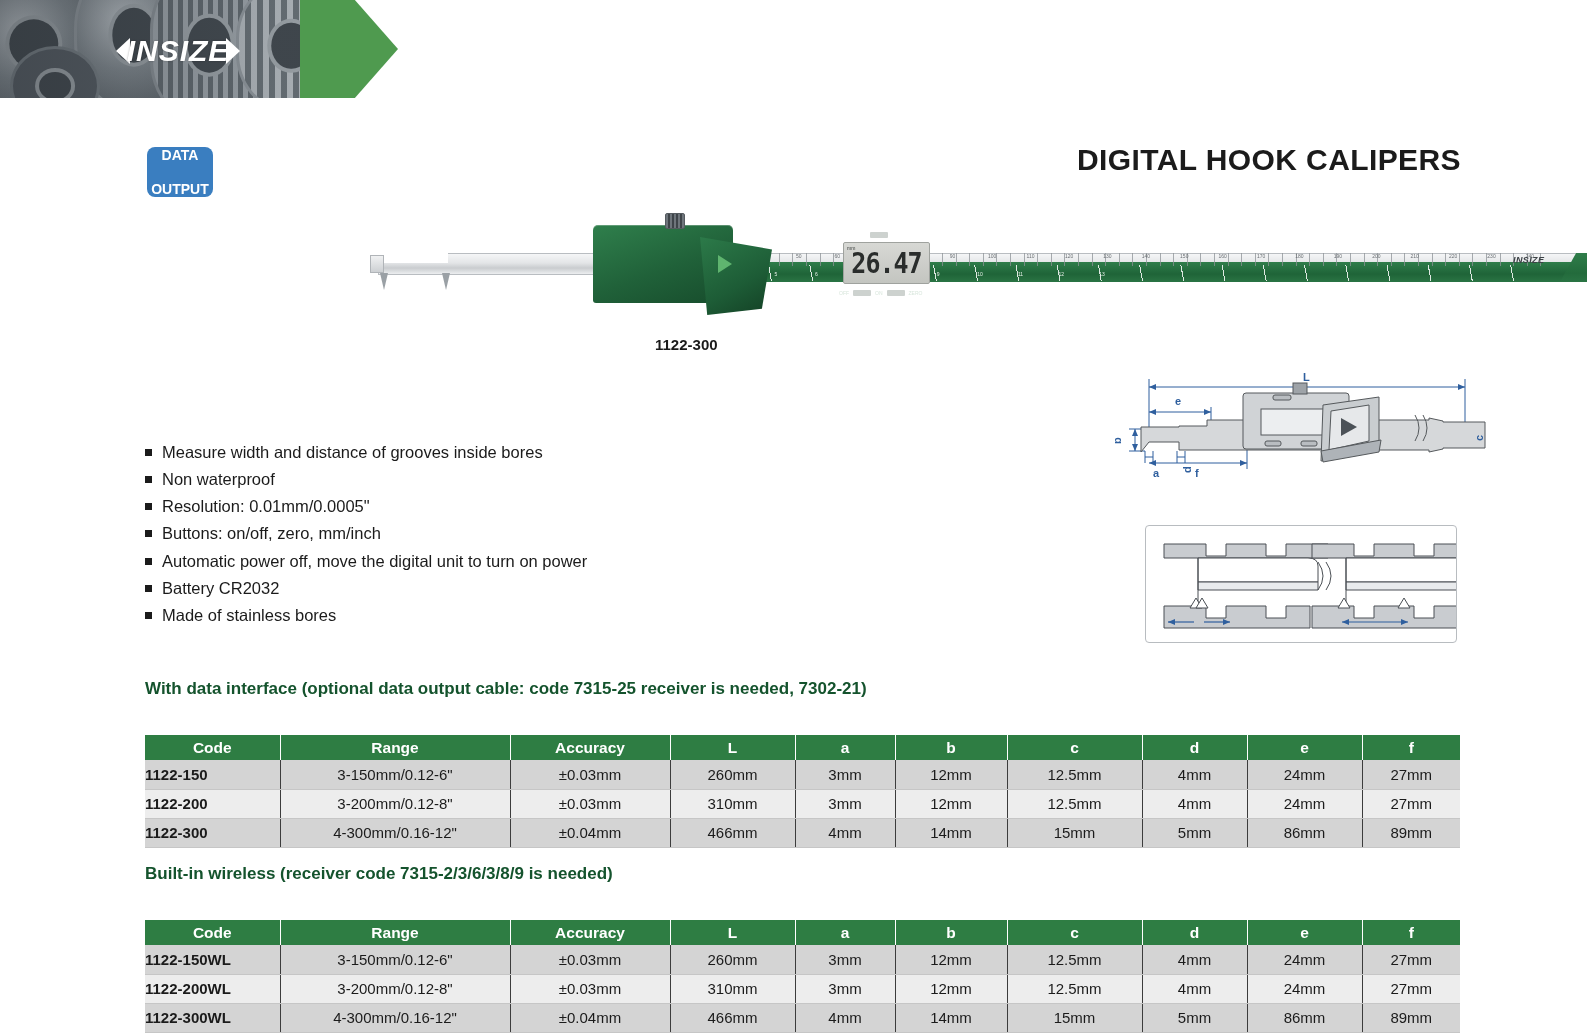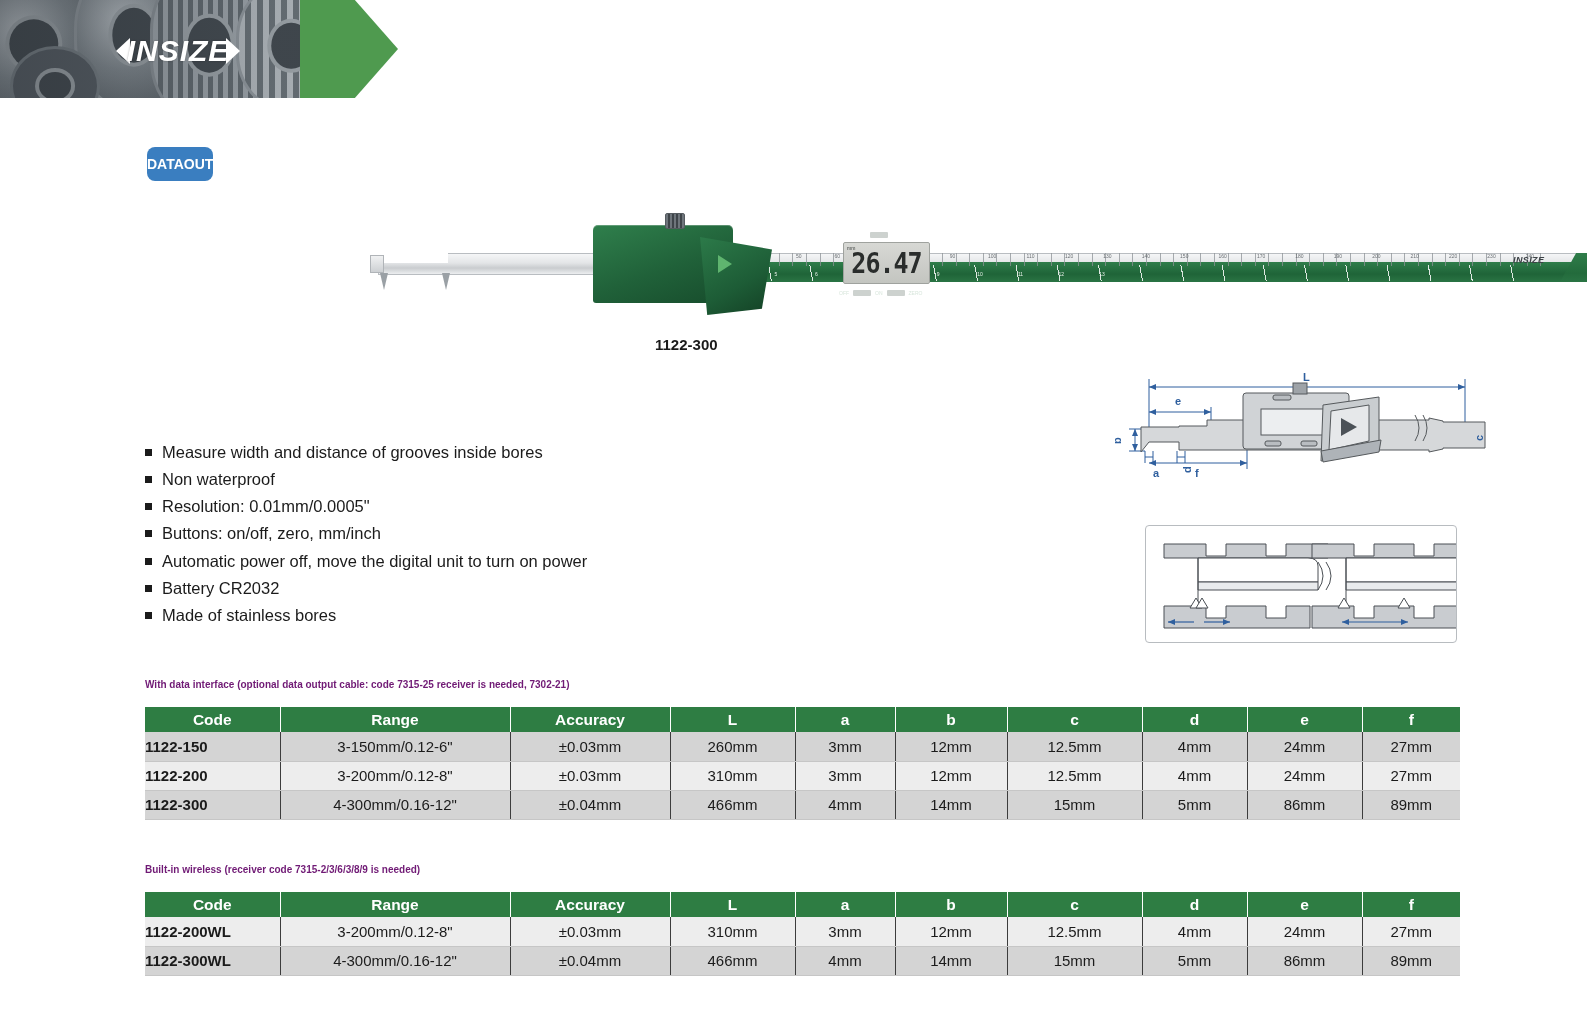--- a/index.html
+++ b/index.html
@@ -41,23 +41,23 @@
     font-family:"Liberation Sans", sans-serif; font-weight:bold; font-style:italic;
     font-size:30px; color:#ffffff; letter-spacing:1px;
     text-shadow:0 0 2px rgba(0,0,0,.35);
   }
   .logo-arrow { width:0;height:0; }
   .logo-arrow.left { border-top:13px solid transparent; border-bottom:13px solid transparent; border-right:14px solid #fff; margin-right:-3px;}
   .logo-arrow.right { border-top:13px solid transparent; border-bottom:13px solid transparent; border-left:14px solid #fff; margin-left:-3px;}
 
   
   .data-badge {
-    position:absolute; left:147px; top:147px; width:66px; height:34px;
+    position:absolute; left:147px; top:147px; width:66px; height:50px;
     background:#3a7ec0; border-radius:8px; color:#fff;
-    display:flex; flex-direction:row; align-items:center; justify-content:space-between;
+    display:flex; flex-direction:column; align-items:center; justify-content:space-between;
     font-size:14px; font-weight:bold; line-height:1.15;
   }
 
   
   .title {
     position:absolute; right:126px; top:143px;
     font-size:30px; font-weight:bold; color:#1b1b1b; letter-spacing:.4px;
   }
 
   
@@ -158,26 +158,26 @@
   
   .diagram { position:absolute; left:1115px; top:365px; width:400px; height:115px; }
 
   
   .appbox {
     position:absolute; left:1145px; top:525px; width:312px; height:118px;
     border:1px solid #b8bcc0; border-radius:4px; background:#fff;
   }
 
   
-  .tbl-caption { font-size:10px; font-weight:bold; color:#701a75; }
+  .tbl-caption { font-size:17px; font-weight:bold; color:#14532d; }
   .cap1 { position:absolute; left:145px; top:679px; }
   .cap2 { position:absolute; left:145px; top:864px; }
   table.spec {
     position:absolute; border-collapse:collapse; table-layout:fixed;
-    font-size:15px; color:#1b1b1b;
+    font-size:15px; color:#1b1b1b;margin-top:28px;
   }
   table.spec th {
     background:#2e7d43; color:#ffffff; font-weight:bold; font-size:15.5px;
     height:25px; border-right:1px solid #ffffff; text-align:center;
   }
   table.spec th:last-child { border-right:none; }
   table.spec td {
     height:29px; text-align:center; border-right:1px solid #3c3c3c;
     border-bottom:1px solid #c6c6c6;
   }
@@ -208,20 +208,21 @@
       <span class="logo-text">INSIZE</span>
       <span class="logo-arrow right"></span>
     </div>
   </div>
 
   <div class="data-badge">
     <span>DATA</span>
     <span>OUTPUT</span>
   </div>
 
+  <div class="title">DIGITAL HOOK CALIPERS</div>
 
   <div class="product">
     <div class="beam-steel"></div>
     <div class="beam-step"></div>
     <div class="beam-green"></div>
     <div class="beam-green-tail"></div>
     <div class="scale-ticks"></div>
     <div class="scale-nums" id="scale-nums">
         <span>0</span>
         <span>10</span>
@@ -517,20 +518,32 @@
           <th>L</th>
           <th>a</th>
           <th>b</th>
           <th>c</th>
           <th>d</th>
           <th>e</th>
           <th>f</th>
         </tr>
       </thead>
       <tbody>
+        <tr class="r-odd">
+          <td class="code">1122-150WL</td>
+          <td>3-150mm/0.12-6"</td>
+          <td>±0.03mm</td>
+          <td>260mm</td>
+          <td>3mm</td>
+          <td>12mm</td>
+          <td>12.5mm</td>
+          <td>4mm</td>
+          <td>24mm</td>
+          <td>27mm</td>
+        </tr>
         <tr class="r-even">
           <td class="code">1122-200WL</td>
           <td>3-200mm/0.12-8"</td>
           <td>±0.03mm</td>
           <td>310mm</td>
           <td>3mm</td>
           <td>12mm</td>
           <td>12.5mm</td>
           <td>4mm</td>
           <td>24mm</td>

